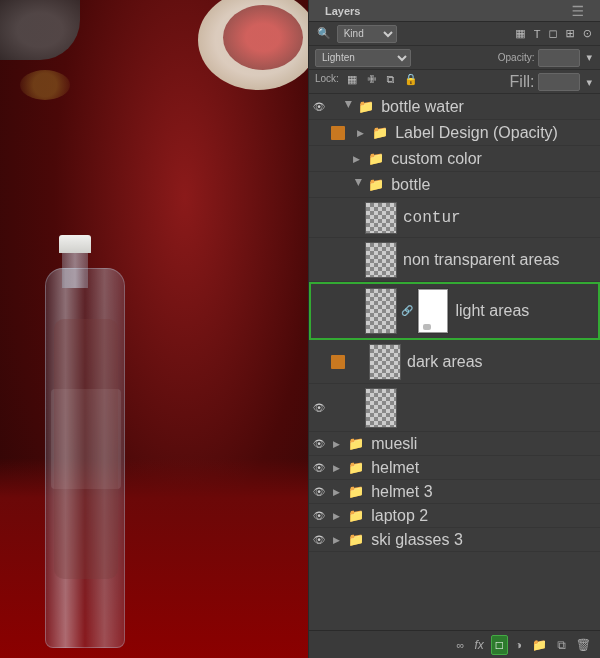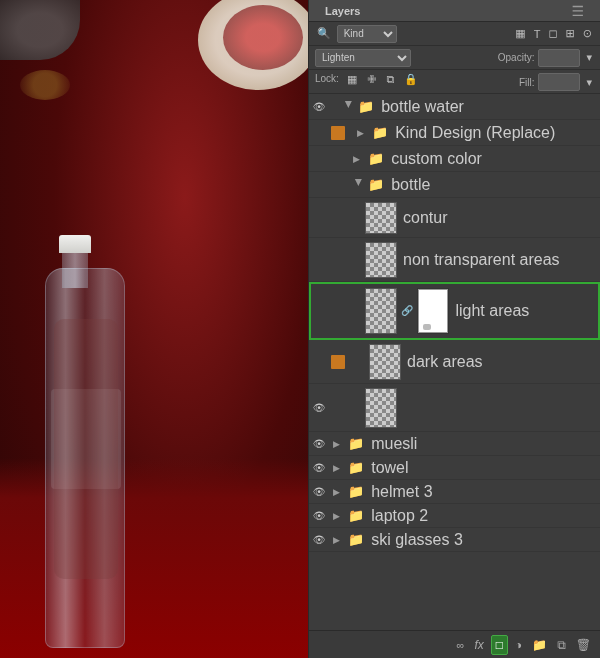--- a/index.html
+++ b/index.html
@@ -133,21 +133,21 @@
 
     .fill-section {
       display: flex;
       align-items: center;
       margin-left: auto;
       gap: 4px;
     }
 
     .fill-label {
       color: #aaa;
-      font-size: 10px;
+      font-size: 16px;
       margin-left: 16px;
     }
 
     
     .layers-list {
       flex: 1;
       overflow-y: auto;
       background: #3c3c3c;
     }
 
@@ -362,42 +362,42 @@
       <span class="folder-icon" style="margin:0 3px;">📁</span>
       <span class="layer-name">bottle water</span>
     </div>
 
     <div class="layer-row" style="height:26px;">
       <div class="eye-col"></div>
       <div class="orange-square"></div>
       <span style="width:10px;flex-shrink:0;"></span>
       <span class="expand-arrow">▶</span>
       <span class="folder-icon" style="margin:0 3px;">📁</span>
-      <span class="layer-name">Kind Design (Replace)</span>
+      <span class="layer-name">Label Design (Opacity)</span>
     </div>
 
     <div class="layer-row" style="height:26px;">
       <div class="eye-col"></div>
       <span style="width:14px;flex-shrink:0;"></span>
       <span style="width:10px;flex-shrink:0;"></span>
       <span class="expand-arrow">▶</span>
       <span class="folder-icon" style="margin:0 3px;">📁</span>
       <span class="layer-name">custom color</span>
     </div>
 
     <div class="layer-row" style="height:26px;">
       <div class="eye-col"></div>
       <span style="width:14px;flex-shrink:0;"></span>
       <span style="width:10px;flex-shrink:0;"></span>
       <span class="expand-arrow collapse-arrow">▶</span>
       <span class="folder-icon" style="margin:0 3px;">📁</span>
       <span class="layer-name">bottle</span>
     </div>
 
-    <div class="layer-row" style="height:40px;">
+    <div class="layer-row" style="height:40px;font-family:Liberation Mono, monospace;">
       <div class="eye-col"></div>
       <span style="width:14px;flex-shrink:0;"></span>
       <span style="width:20px;flex-shrink:0;"></span>
       <div class="layer-thumb" style="width:32px;height:32px;flex-shrink:0;">
         <div class="thumb-checker"></div>
       </div>
       <span class="layer-name">contur</span>
     </div>
 
     <div class="layer-row" style="height:44px;">
@@ -460,21 +460,21 @@
       <span class="layer-name">muesli</span>
     </div>
 
     <div class="layer-row" style="height:24px;">
       <div class="eye-col">
           <span class="eye-icon">👁</span>
         </div>
       <span style="width:4px;flex-shrink:0;"></span>
       <span class="expand-arrow">▶</span>
       <span class="folder-icon" style="margin:0 3px;">📁</span>
-      <span class="layer-name">towel</span>
+      <span class="layer-name">helmet</span>
     </div>
 
     <div class="layer-row" style="height:24px;">
       <div class="eye-col">
           <span class="eye-icon">👁</span>
         </div>
       <span style="width:4px;flex-shrink:0;"></span>
       <span class="expand-arrow">▶</span>
       <span class="folder-icon" style="margin:0 3px;">📁</span>
       <span class="layer-name">helmet 3</span>

